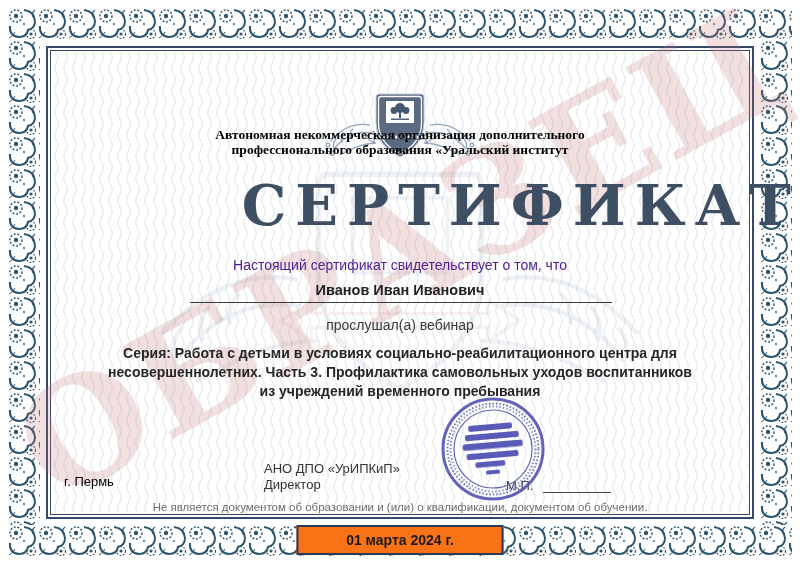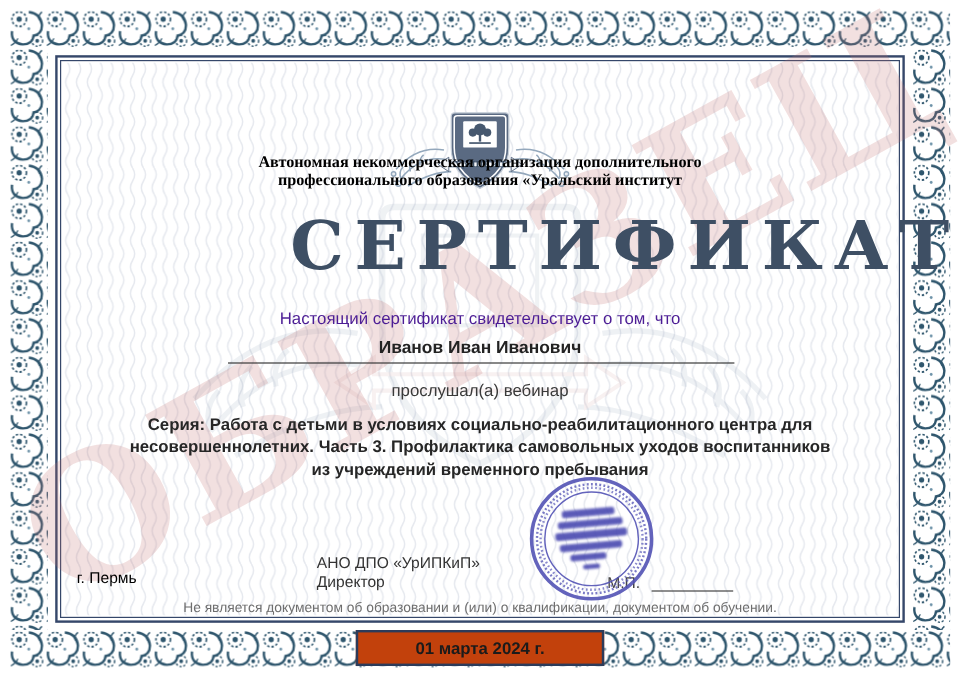--- a/index.html
+++ b/index.html
@@ -44,21 +44,21 @@
     font-size:14px;font-weight:bold;line-height:19px;color:#262626;
   }
   .city{position:absolute;left:64px;top:474px;font-size:13px;color:#000000;}
   .signer{position:absolute;left:264px;top:461px;font-size:13px;line-height:15.5px;color:#333;}
   .mp{position:absolute;left:506px;top:478px;font-size:13px;color:#444;}
   .sig-line{position:absolute;left:543px;top:492px;width:68px;border-bottom:1.4px solid #444;}
   .stamp{position:absolute;left:440px;top:396px;opacity:0.9;}
   .disclaimer{position:absolute;left:0;width:100%;top:501px;text-align:center;font-size:11.5px;color:#6e6e6e;}
   .date-box{
     position:absolute;left:50%;transform:translateX(-50%);top:525px;width:203px;height:26px;
-    background:#c2410c;border:2px solid #2c3b5a;display:flex;align-items:center;justify-content:center;
+    background:#f97316;border:2px solid #2c3b5a;display:flex;align-items:center;justify-content:center;
     font-size:14px;font-weight:bold;color:#1b1b1b;z-index:6;
   }
   .z-content{position:relative;z-index:4;}
 </style>
 </head>
 <body>
 
 <div class="certificate">
 
   <svg class="orn orn-top" width="784" height="32">

